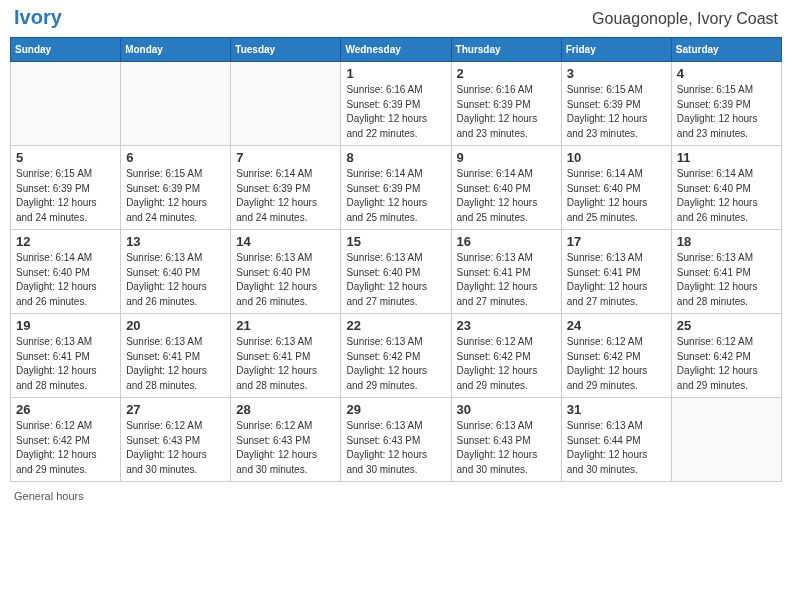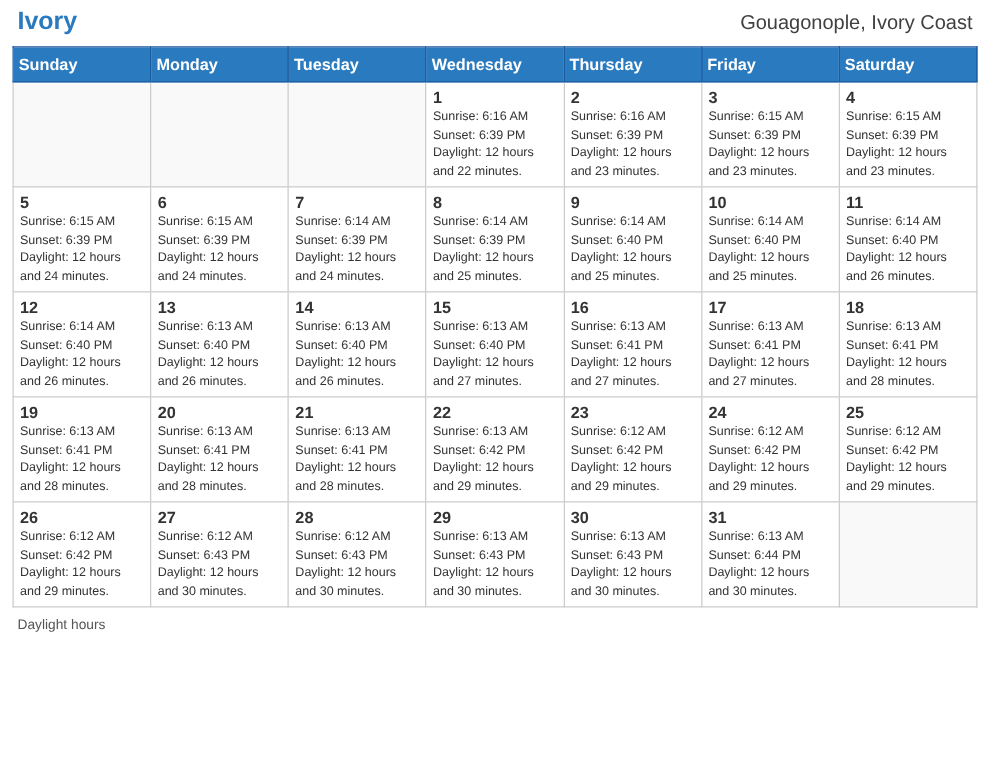--- a/index.html
+++ b/index.html
@@ -39,21 +39,21 @@
       color: #404040;
     }
     table {
       width: 100%;
       border-collapse: collapse;
       table-layout: fixed;
     }
     th {
       background-color: #2a7abf;
       color: #fff;
-      font-size: 13px;
+      font-size: 10px;
       font-weight: bold;
       padding: 6px 4px;
       text-align: left;
       border: 1px solid #1a5a9f;
     }
     td {
       border: 1px solid #ccc;
       vertical-align: top;
       padding: 4px 5px;
       font-size: 10.5px;
@@ -335,14 +335,14 @@
 Sunset: 6:44 PM
 Daylight: 12 hours
 and 30 minutes.</div>
         </td>
         <td class="empty"></td>
       </tr>
     </tbody>
 </table>
 
 <div style="margin-top:8px; padding-left:4px; font-size:11px; color:#555;">
-  <span>Daylight hours</span>
+  <span>General hours</span>
 </div>
 
 </body></html>

